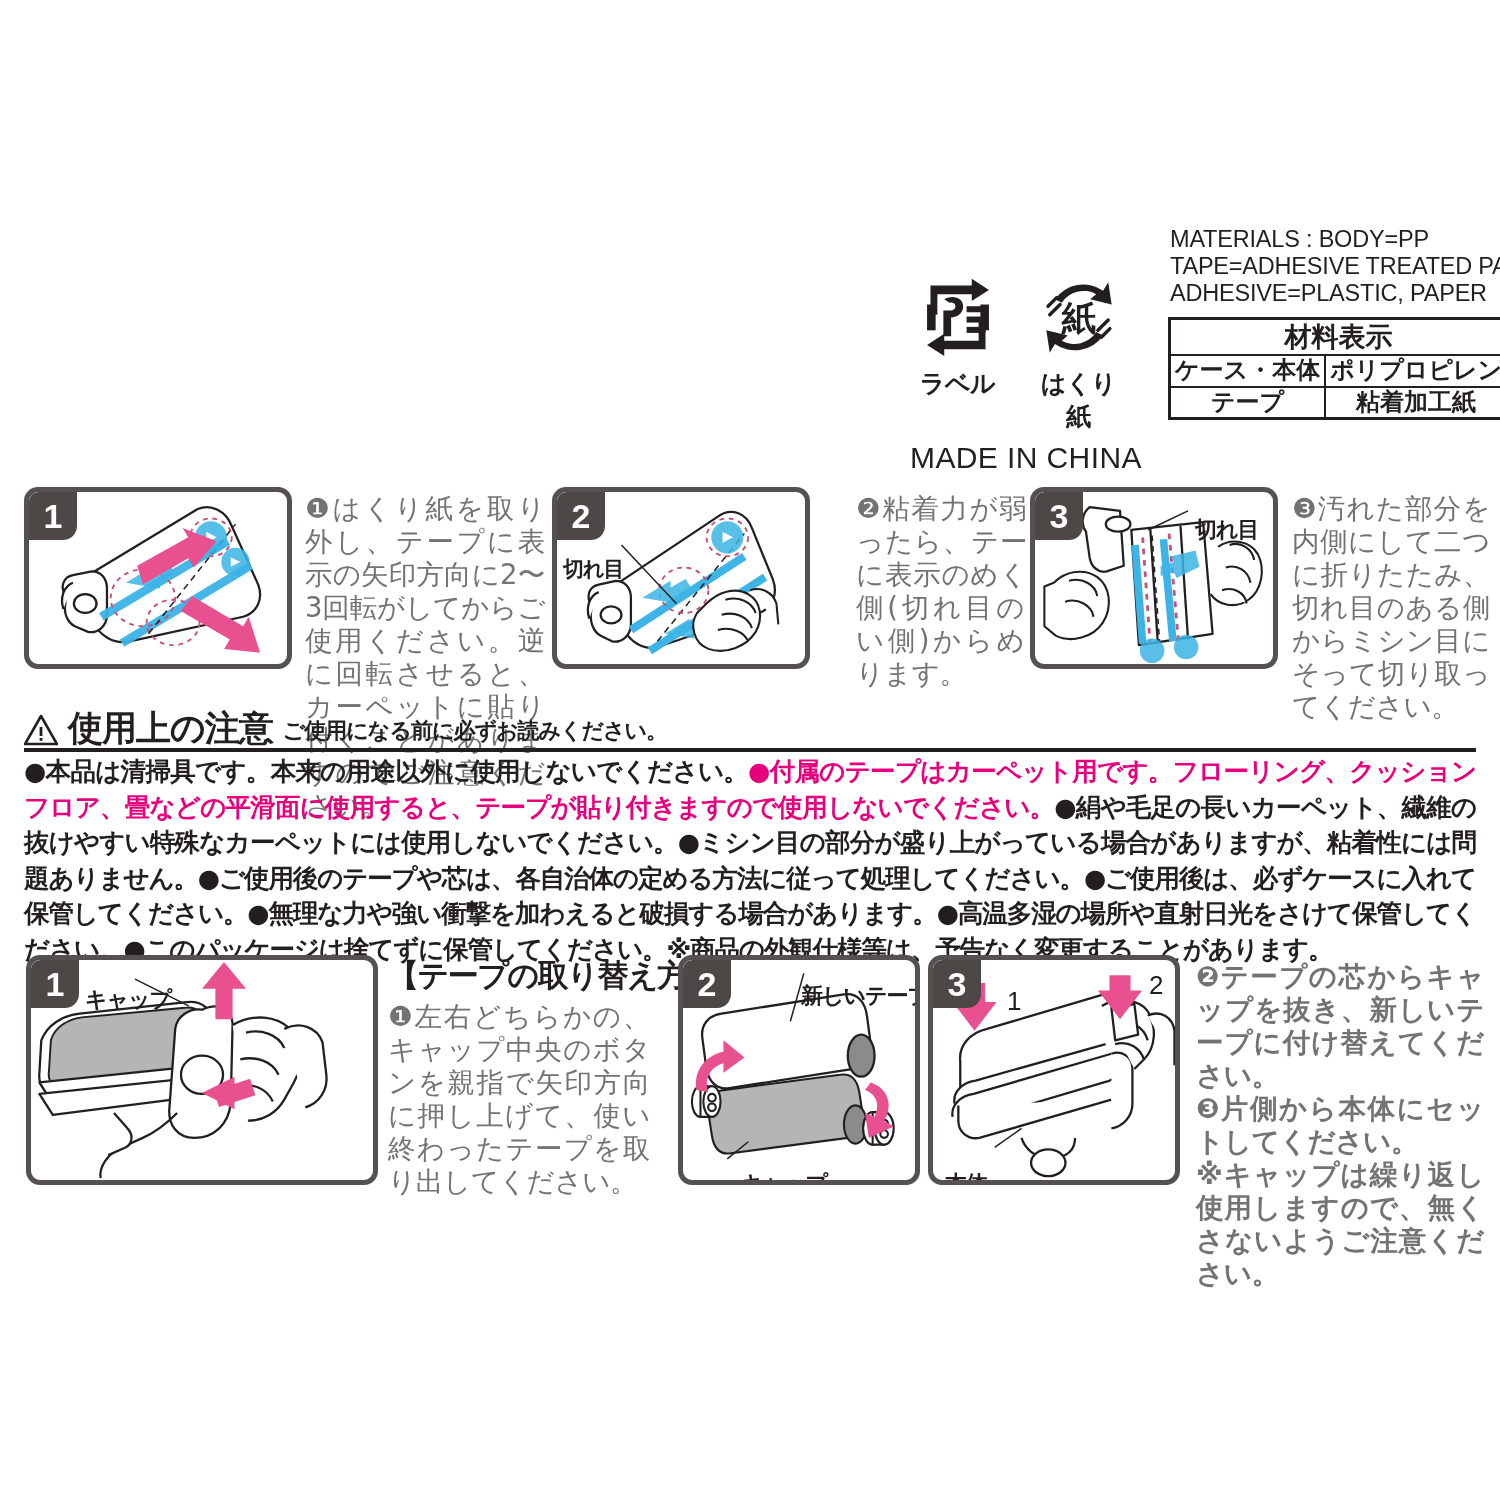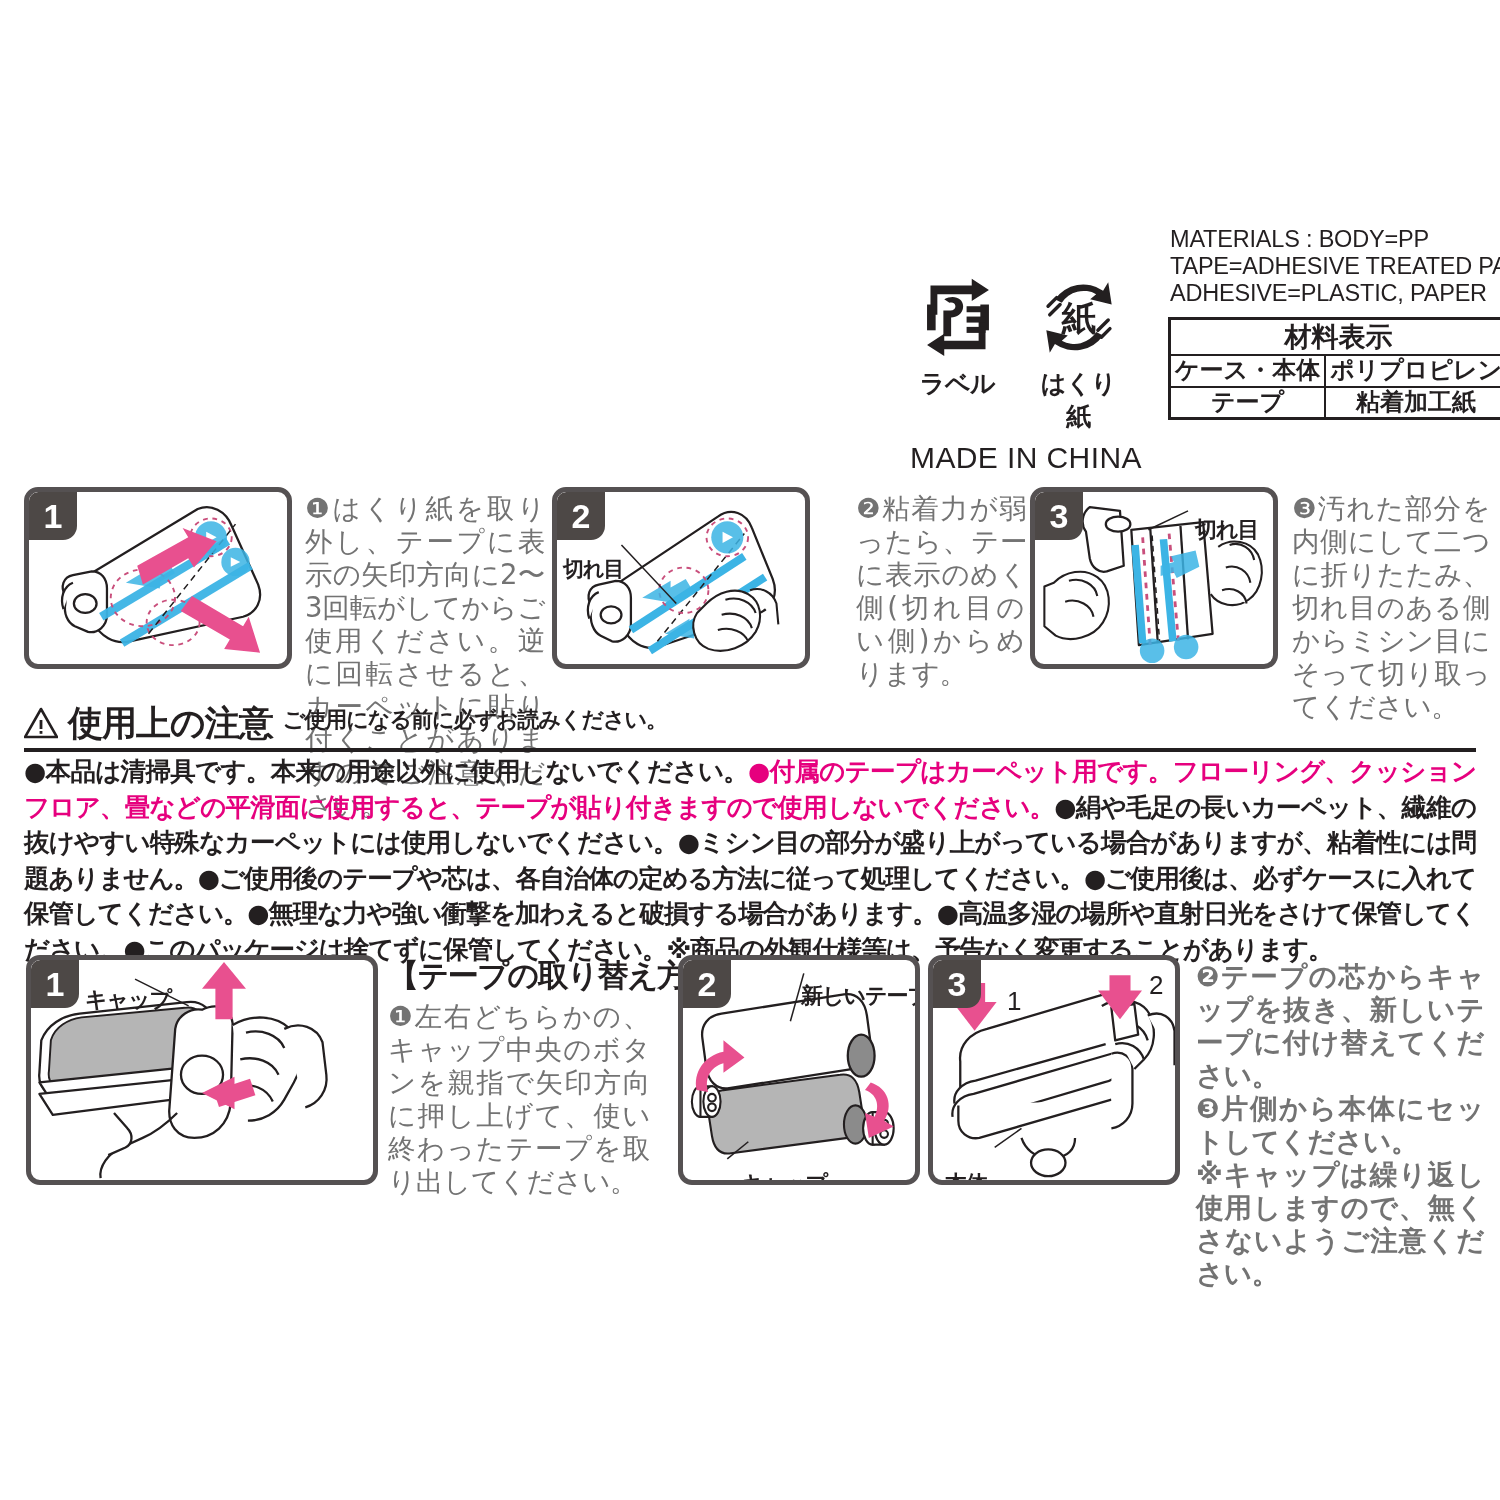--- a/index.html
+++ b/index.html
@@ -76,21 +76,21 @@
     line-height:33px;
     color:#737373;
     font-weight:500;
     letter-spacing:-0.3px;
     text-align:justify;
   }
 
   
   .caution-head{
     position:absolute;left:24px;top:700px;width:1452px;height:46px;
-    display:flex;align-items:center;gap:10px;
+    display:flex;align-items:flex-end;gap:10px;
   }
   .caution-title{
     font-family:"DejaVu Sans",sans-serif;
     font-size:35px;font-weight:bold;color:#231f20;line-height:1;
     letter-spacing:-1px;
   }
   .caution-sub{
     font-family:Liberation Mono, monospace;
     font-size:22px;font-weight:bold;color:#231f20;line-height:1;
     letter-spacing:-1px;padding-bottom:2px;

